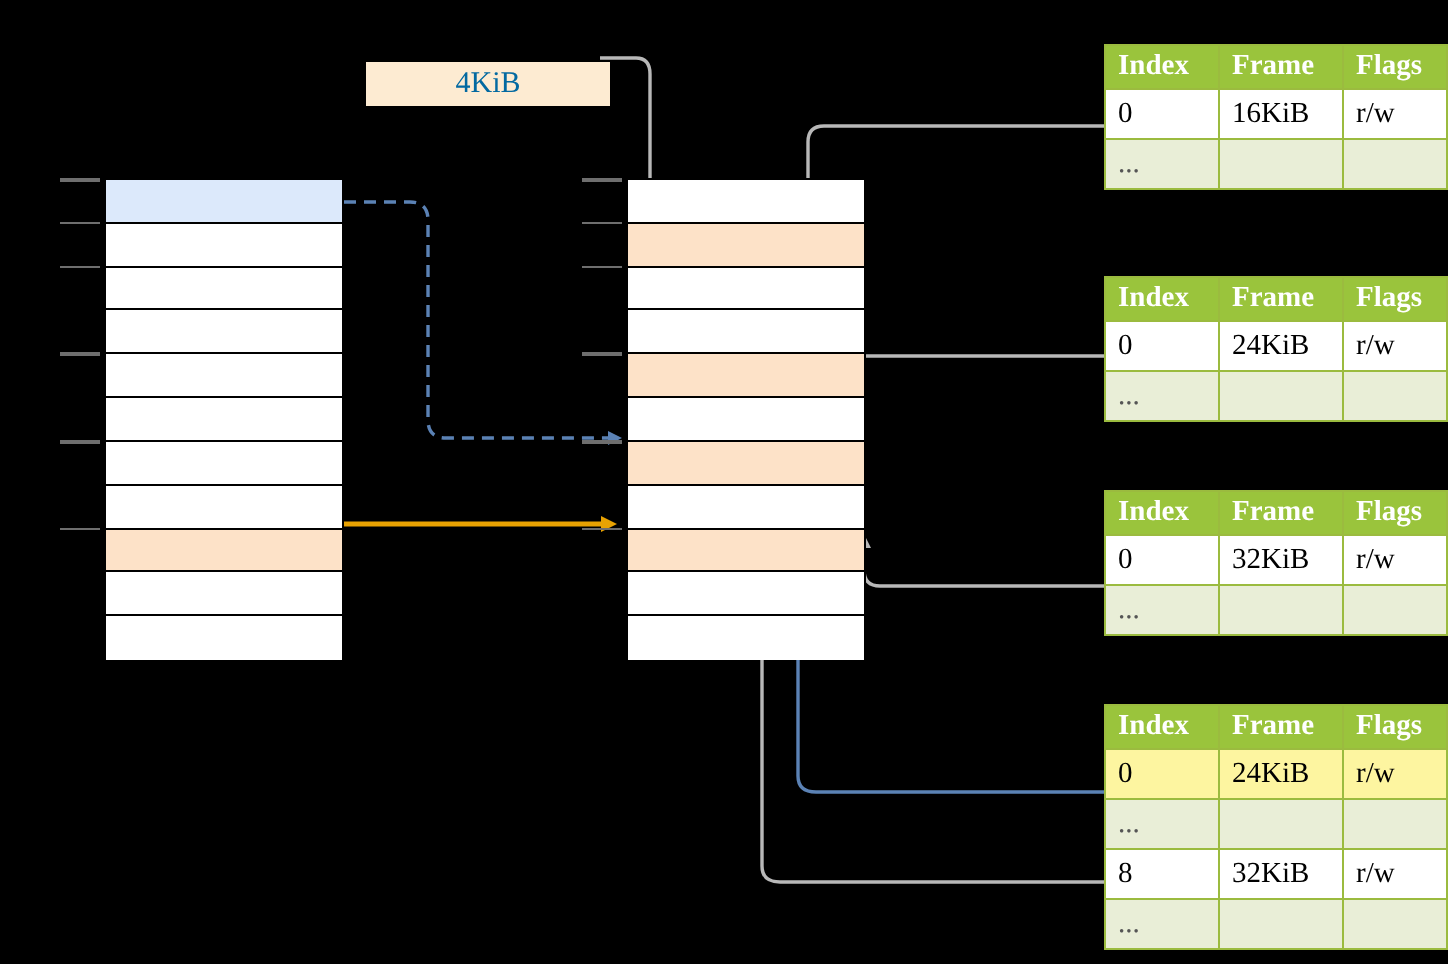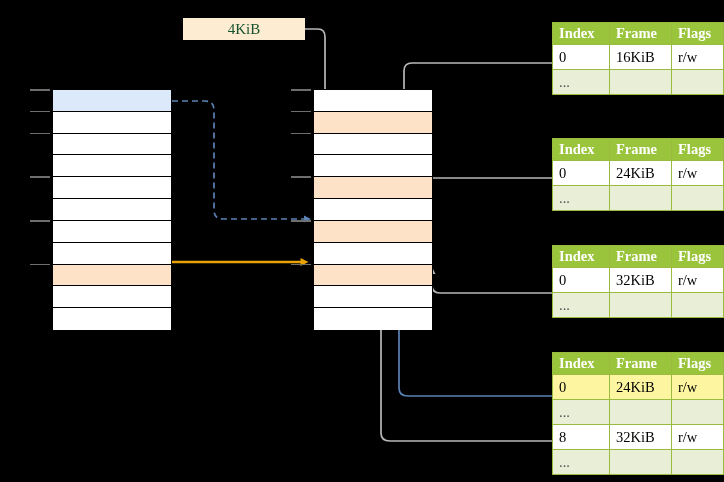--- a/index.html
+++ b/index.html
@@ -11,23 +11,23 @@
   .memcol{position:absolute;border:1.6px solid #000;box-sizing:border-box;background:#fff;}
   .memrow{box-sizing:border-box;border-bottom:1.6px solid #000;background:#fff;}
   .memrow:last-child{border-bottom:none;}
   .memrow.blue{background:#dce9fb;}
   .memrow.peach{background:#fde2c8;}
 
   
   .tick{position:absolute;height:1.6px;background:#6e6e6e;width:20px;}
 
   
-  .labelbox{position:absolute;background:#fdebd2;color:#14532d;
+  .labelbox{position:absolute;background:#fdebd2;color:#0369a1;
             display:flex;align-items:center;justify-content:center;
-            font-size:15px;line-height:1;}
+            font-size:15px;line-height:1;margin-top:13px;}
 
   
   .ptable{position:absolute;border-collapse:collapse;
           border:1.4px solid #9bbb3f;background:#fff;table-layout:fixed;}
   .ptable th{background:#9ac43c;color:#fff;font-weight:bold;font-size:14.5px;
              text-align:left;padding:2px 6px;border:1.1px solid #9bbb3f;
              height:22px;box-sizing:border-box;}
   .ptable td{background:#fff;color:#000;font-size:14.5px;text-align:left;
              padding:1px 6px;border:1.1px solid #9bbb3f;height:25px;
              box-sizing:border-box;white-space:nowrap;}

